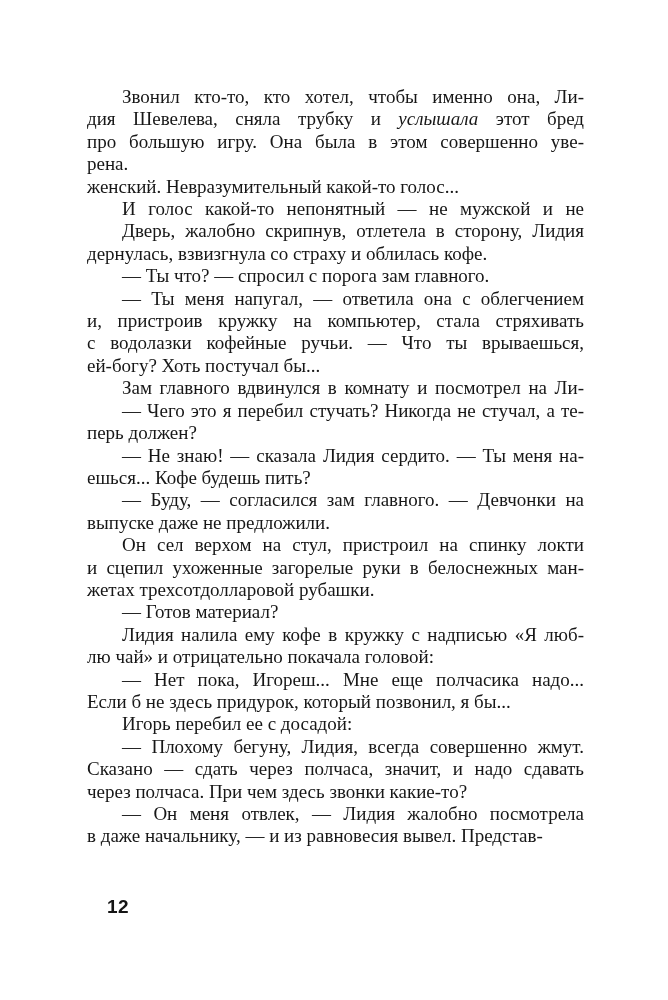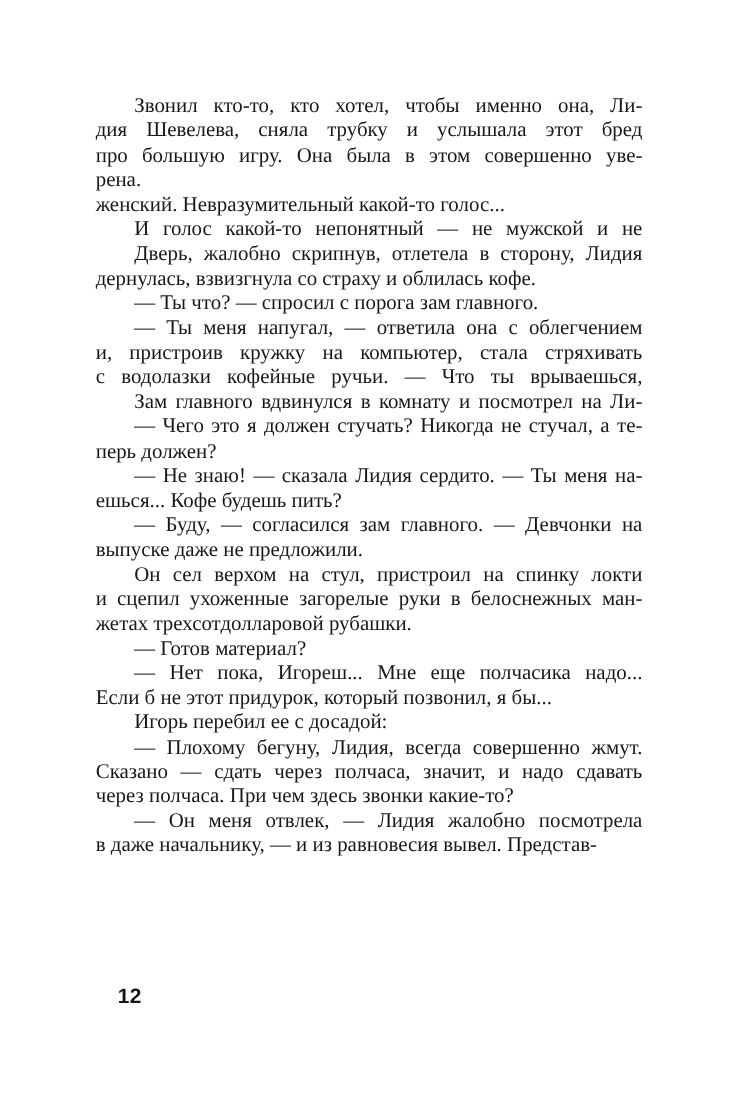--- a/index.html
+++ b/index.html
@@ -39,20 +39,21 @@
     text-align-last: justify;
     white-space: normal;
   }
   .line.first {
     text-indent: 35px;
   }
   .line.last {
     text-align-last: left;
   }
   .seg-italic {
+    font-style: italic;
   }
   .folio {
     position: absolute;
     left: 107px;
     top: 896px;
     font-family: "Liberation Sans", "DejaVu Sans", sans-serif;
     font-weight: 700;
     font-size: 19px;
     letter-spacing: 0.5px;
     color: #141414;
@@ -77,47 +78,52 @@
         <div class="line first"><span>Дверь, жалобно скрипнув, отлетела в сторону, Лидия</span></div>
         <div class="line last"><span>дернулась, взвизгнула со страху и облилась кофе.</span></div>
       </div>
       <div class="paragraph">
         <div class="line first last"><span>— Ты что? — спросил с порога зам главного.</span></div>
       </div>
       <div class="paragraph">
         <div class="line first"><span>— Ты меня напугал, — ответила она с облегчением</span></div>
         <div class="line"><span>и, пристроив кружку на компьютер, стала стряхивать</span></div>
         <div class="line"><span>с водолазки кофейные ручьи. — Что ты врываешься,</span></div>
+        <div class="line last"><span>ей-богу? Хоть постучал бы...</span></div>
       </div>
       <div class="paragraph">
         <div class="line first"><span>Зам главного вдвинулся в комнату и посмотрел на Ли-</span></div>
       </div>
       <div class="paragraph">
-        <div class="line first"><span>— Чего это я должен стучать? Никогда не стучал, а те-</span></div>
+        <div class="line first"><span>— Чего это я перебил стучать? Никогда не стучал, а те-</span></div>
         <div class="line last"><span>перь должен?</span></div>
       </div>
       <div class="paragraph">
         <div class="line first"><span>— Не знаю! — сказала Лидия сердито. — Ты меня на-</span></div>
         <div class="line last"><span>ешься... Кофе будешь пить?</span></div>
       </div>
       <div class="paragraph">
         <div class="line first"><span>— Буду, — согласился зам главного. — Девчонки на</span></div>
         <div class="line last"><span>выпуске даже не предложили.</span></div>
       </div>
       <div class="paragraph">
         <div class="line first"><span>Он сел верхом на стул, пристроил на спинку локти</span></div>
         <div class="line"><span>и сцепил ухоженные загорелые руки в белоснежных ман-</span></div>
         <div class="line last"><span>жетах трехсотдолларовой рубашки.</span></div>
       </div>
       <div class="paragraph">
         <div class="line first last"><span>— Готов материал?</span></div>
       </div>
       <div class="paragraph">
+        <div class="line first"><span>Лидия налила ему кофе в кружку с надписью «Я люб-</span></div>
+        <div class="line last"><span>лю чай» и отрицательно покачала головой:</span></div>
+      </div>
+      <div class="paragraph">
         <div class="line first"><span>— Нет пока, Игореш... Мне еще полчасика надо...</span></div>
-        <div class="line last"><span>Если б не этот придурок, который позвонил, я бы...</span></div>
+        <div class="line last"><span>Если б не здесь придурок, который позвонил, я бы...</span></div>
       </div>
       <div class="paragraph">
         <div class="line first last"><span>Игорь перебил ее с досадой:</span></div>
       </div>
       <div class="paragraph">
         <div class="line first"><span>— Плохому бегуну, Лидия, всегда совершенно жмут.</span></div>
         <div class="line"><span>Сказано — сдать через полчаса, значит, и надо сдавать</span></div>
         <div class="line last"><span>через полчаса. При чем здесь звонки какие-то?</span></div>
       </div>
       <div class="paragraph">

